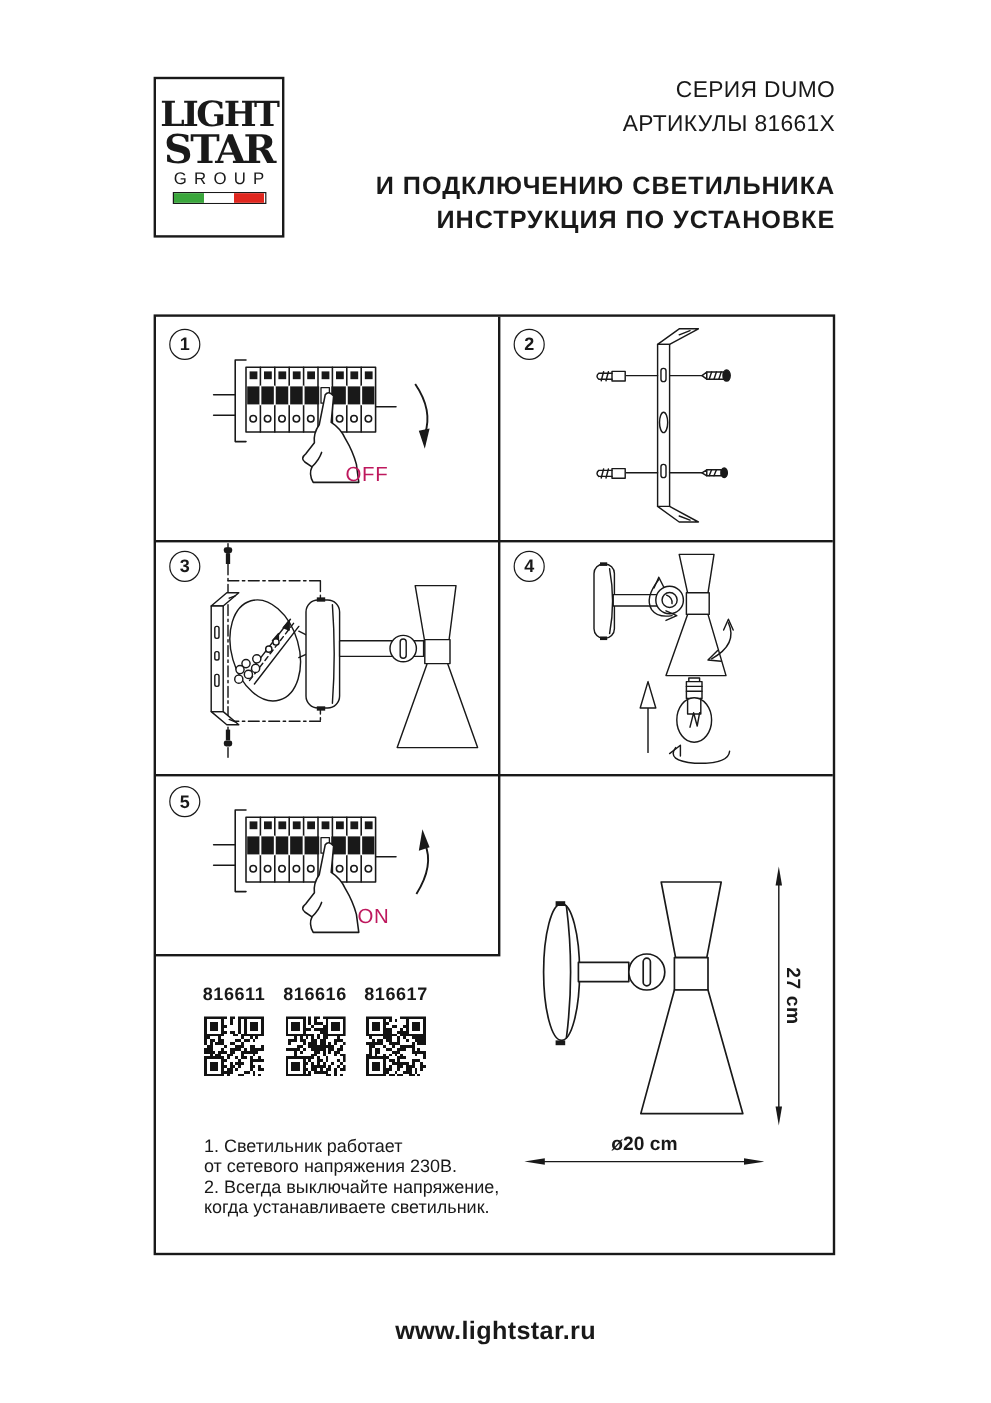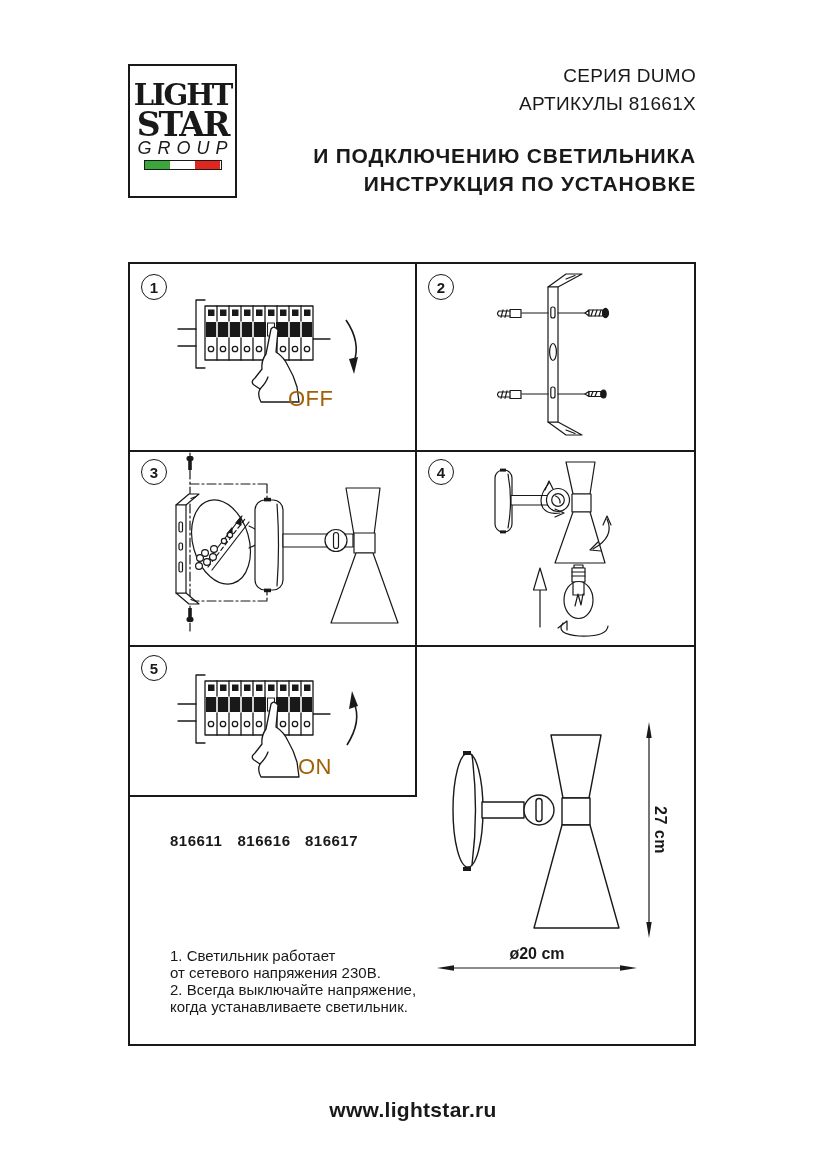--- a/index.html
+++ b/index.html
@@ -7,21 +7,21 @@
         font-family:"Liberation Sans",sans-serif;color:#191919;border-radius:24px;}
 
   
   .logo-box{position:absolute;left:128px;top:64px;width:109px;height:134px;
             border:2px solid #191919;box-sizing:border-box;display:flex;flex-direction:column;
             align-items:center;padding-top:16px;background:#fff;}
   .logo-light{font-family:"DejaVu Serif","Liberation Serif",serif;font-weight:bold;
               font-size:29px;line-height:27px;letter-spacing:-2px;}
   .logo-star{font-family:"DejaVu Serif","Liberation Serif",serif;font-weight:bold;
              font-size:33px;line-height:31px;letter-spacing:-2px;}
-  .logo-group{font-size:18px;line-height:15px;letter-spacing:6px;margin-left:6px;margin-top:1px;font-style:italic;}
+  .logo-group{font-size:14px;line-height:15px;letter-spacing:6px;margin-left:6px;margin-top:1px;}
   .logo-flag{margin-top:4px;width:78px;height:10px;border:1.5px solid #191919;
              box-sizing:border-box;display:flex;}
   .logo-flag span{flex:1;height:100%;}
 
   .header-titles{position:absolute;right:130px;top:62px;text-align:right;}
   .t-series,.t-articles{font-size:19px;font-weight:normal;line-height:28px;letter-spacing:0.3px;}
   .t-inst{margin-top:24px;font-size:21px;font-weight:bold;line-height:28px;letter-spacing:0.8px;}
 
   
   .grid{position:absolute;left:128px;top:262px;width:568px;height:784px;
@@ -30,25 +30,25 @@
   .gl-h1{left:0;width:564px;top:186px;height:2px;}
   .gl-h2{left:0;width:564px;top:381px;height:2px;}
   .gl-v {left:285px;top:0;width:2px;height:533px;}
   .gl-h3{left:0;width:285px;top:531px;height:2px;}
 
   .step-badge{position:absolute;width:26px;height:26px;border:1.6px solid #191919;
               border-radius:50%;box-sizing:border-box;display:flex;align-items:center;
               justify-content:center;font-size:15px;font-weight:bold;background:#fff;}
 
   .panel-svg{position:absolute;}
-  .switch-label{position:absolute;font-size:22px;letter-spacing:0.5px;color:#a16207;}
+  .switch-label{position:absolute;font-size:17px;letter-spacing:0.5px;color:#be185d;}
 
   
   .qr-row{position:absolute;left:170px;top:820px;display:flex;gap:17.5px;}
-  .qr-block{width:50px;display:flex;flex-direction:row;align-items:center;}
+  .qr-block{width:50px;display:flex;flex-direction:column;align-items:center;}
   .qr-num{font-size:15px;font-weight:bold;letter-spacing:0.5px;margin-bottom:10px;}
   .qr-svg{width:50px;height:50px;display:block;}
 
   
   .notes{position:absolute;left:170px;top:947px;font-size:15px;line-height:17px;width:250px;}
 
   
   .dim-h{position:absolute;left:651px;top:806px;writing-mode:vertical-rl;
          font-size:16px;font-weight:bold;letter-spacing:0.5px;}
   .dim-d{position:absolute;left:437px;top:945px;width:200px;text-align:center;

